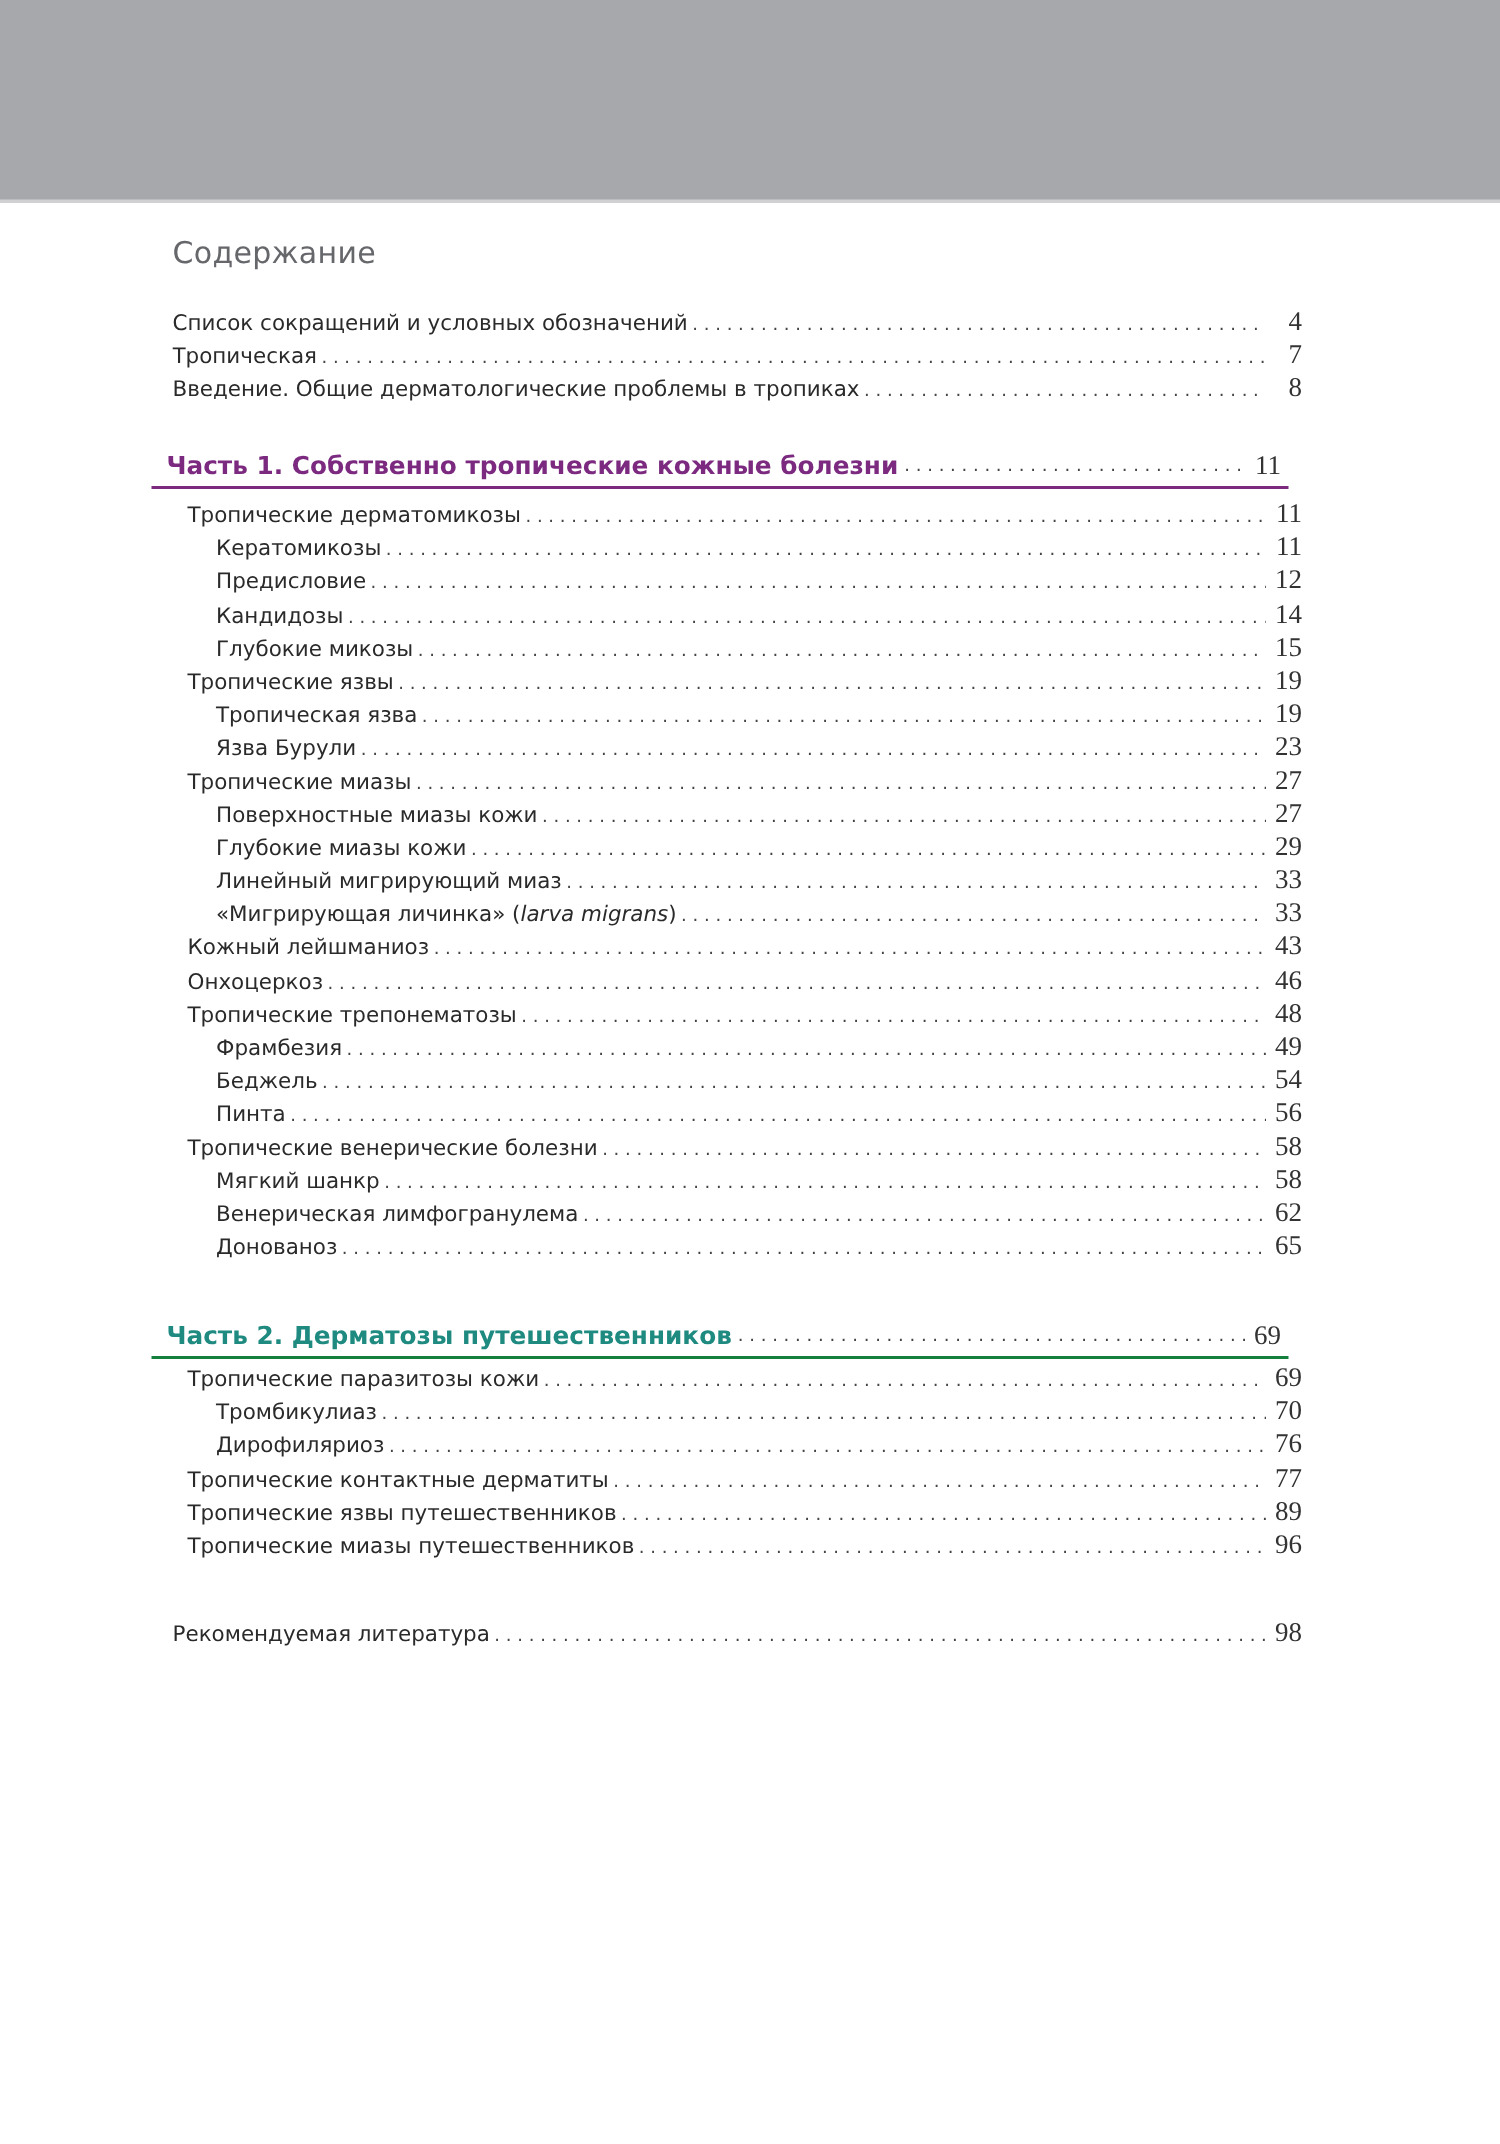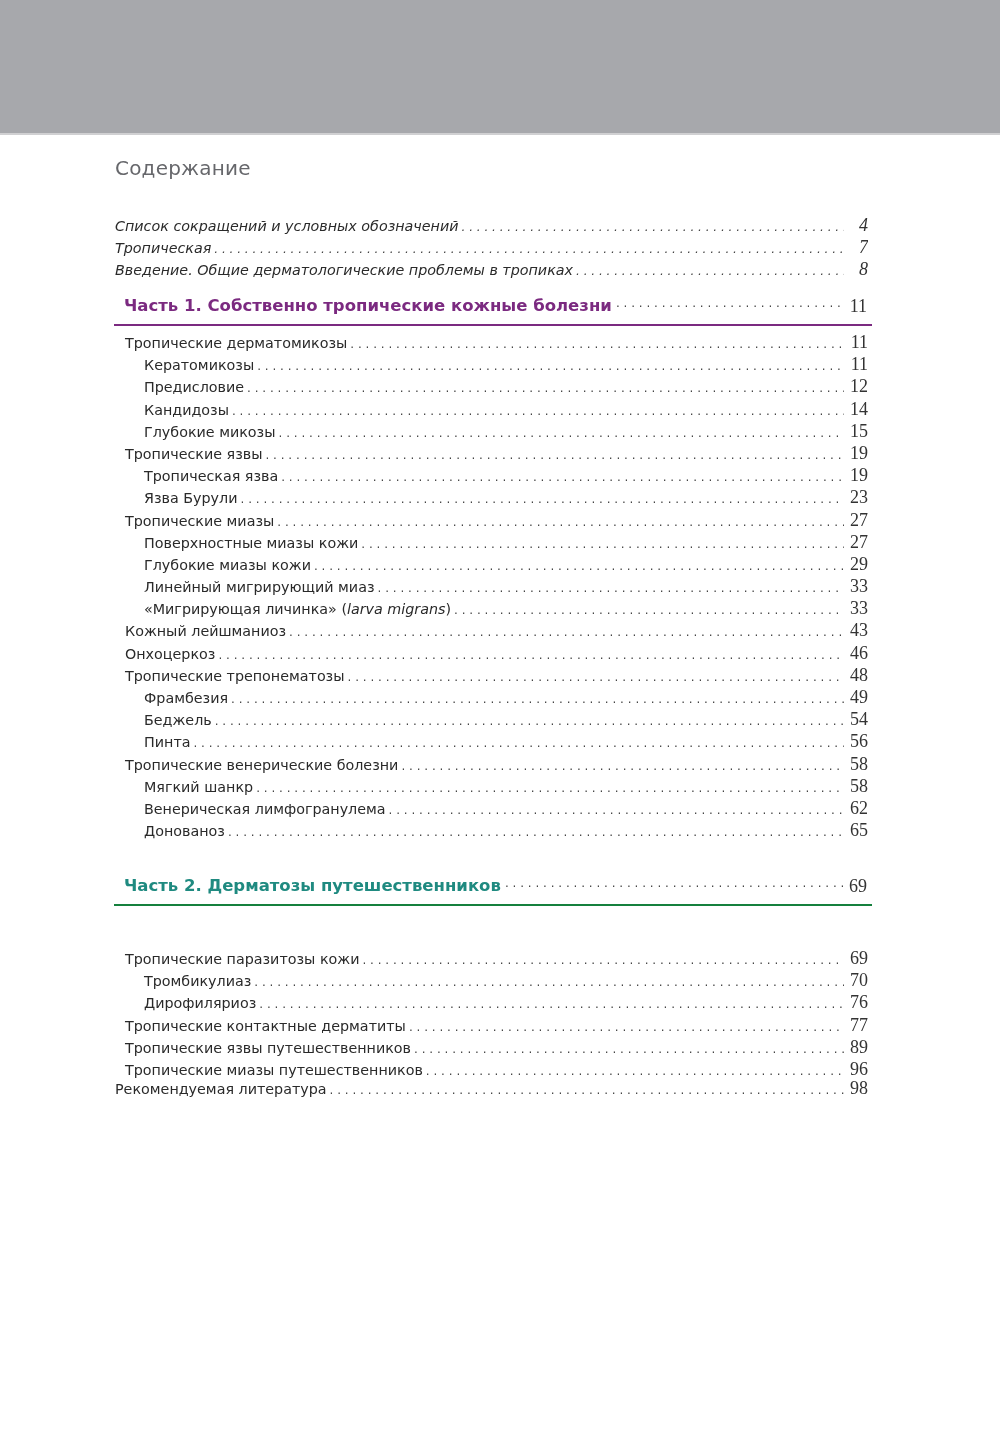--- a/index.html
+++ b/index.html
@@ -8,38 +8,38 @@
   .topbar { position:absolute; left:0; top:0; width:1000px; height:133px; background:#a7a8ac; border-bottom:2px solid #d0d0d2; }
   .title { position:absolute; left:115px; top:156px; font-size:20px; color:#66676b; font-weight:normal; letter-spacing:0.2px; }
   .toc { position:absolute; left:115px; width:753px; }
   .row { position:relative; display:flex; align-items:baseline; height:22.2px; font-size:14.3px; white-space:nowrap; overflow:hidden; }
   .row .label { flex:0 0 auto; background:#fff; padding-right:3px; }
   .row .dots { flex:1 1 auto; overflow:hidden; color:#444; letter-spacing:3.2px; font-size:12px; }
   .row .dots::before { content:". . . . . . . . . . . . . . . . . . . . . . . . . . . . . . . . . . . . . . . . . . . . . . . . . . . . . . . . . . . . . . . . . . . . . . . . . . . . . . . . . . . . . . . . . . . . . . . . . . . . . . . . . . . . . . . . . . . . . . . . . . . . . . . . . . . . . . . . . . . . . . . . . . . . . . . . . . . . . . . . . . . . . . . . . . . . . . . . . . . . . . . . . . . . . . . . . . . . . . . . . . . . . . . . . . . . . . . . . . . . . . ."; letter-spacing:0; }
   .row .page { flex:0 0 auto; font-family:"Liberation Serif", serif; font-size:18px; color:#333; padding-left:6px; min-width:18px; text-align:right; }
   .indent1 { padding-left:10px; }
   .indent2 { padding-left:29px; }
-  .part { position:absolute; left:114px; width:758px; height:30px; display:flex; align-items:flex-start; padding-left:10px; box-sizing:border-box; padding-right:5px; }
+  .part { position:absolute; left:101px; width:758px; height:30px; display:flex; align-items:center; padding-left:10px; box-sizing:border-box; padding-right:5px; }
   .part .label { font-size:16.5px; font-weight:bold; background:#fff; padding-right:4px; white-space:nowrap; }
   .part .dots { flex:1 1 auto; overflow:hidden; white-space:nowrap; font-size:12px; color:#444; }
   .part .dots::before { content:". . . . . . . . . . . . . . . . . . . . . . . . . . . . . . . . . . . . . . . . . . . . . . . . . . . . . . . . . . . . . . . . . . . . . . . . . . . . . . . . . . . . . . . . . . . . . . . . ."; }
   .part .page { font-family:"Liberation Serif", serif; font-size:18px; color:#333; padding-left:6px; }
   .part1 { top:296px; border-bottom:2px solid #7b2a80; }
   .part1 .label { color:#7b2a80; }
   .part2 { top:876px; border-bottom:2px solid #15803d; }
   .part2 .label { color:#1f8a80; }
   .italic { font-style:italic; }
 </style>
 </head>
 <body>
 
 <div class="topbar"></div>
 <h1 class="title" style="margin:0;">Содержание</h1>
 
-<div class="toc" style="top:215px;font-style:italic;">
+<div class="toc" style="top:204px;">
   <div class="row">
       <span class="label">Список сокращений и условных обозначений</span>
       <span class="dots"></span>
       <span class="page">4</span>
     </div>
   <div class="row">
       <span class="label">Тропическая</span>
       <span class="dots"></span>
       <span class="page">7</span>
     </div>
@@ -173,21 +173,21 @@
       <span class="page">65</span>
     </div>
   </div>
 
 <div class="part part2">
   <span class="label">Часть 2. Дерматозы путешественников</span>
     <span class="dots"></span>
     <span class="page">69</span>
 </div>
 
-<div class="toc" style="top:948px;" id="p2">
+<div class="toc" style="top:908px;" id="p2">
     <div class="row indent1">
       <span class="label">Тропические паразитозы кожи</span>
       <span class="dots"></span>
       <span class="page">69</span>
     </div>
     <div class="row indent2">
       <span class="label">Тромбикулиаз</span>
       <span class="dots"></span>
       <span class="page">70</span>
     </div>

